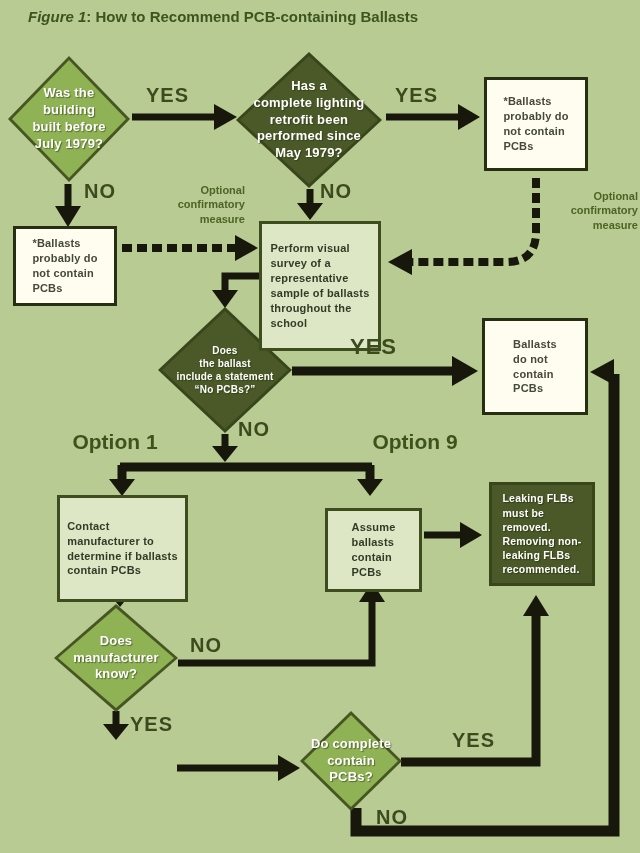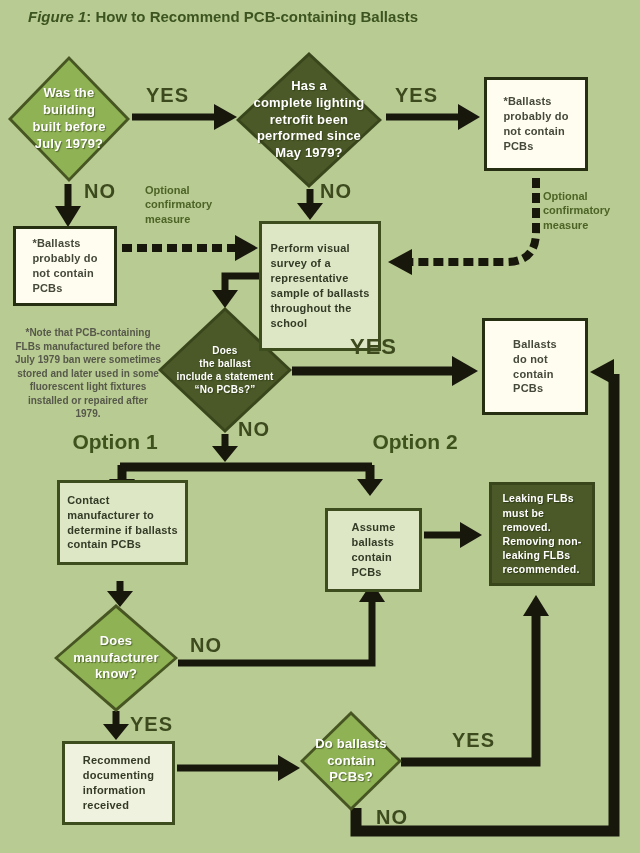--- a/index.html
+++ b/index.html
@@ -33,21 +33,21 @@
      font-weight:bold;font-size:11px;line-height:1.35;letter-spacing:0.2px;box-sizing:border-box;}
   .node-box.white{background:#fffdf0;border:3px solid #262f12;color:#45493a;}
   .node-box.pale{background:#dee7c5;border:3px solid #3e4d1d;color:#333a26;}
   .node-box.palewhite{background:#f0f2e0;border:3px solid #3e4d1d;color:#333a26;}
   .node-box.darkbox{background:#4a5927;border:3px solid #39451b;color:#ffffff;font-size:10.5px;
      text-shadow:1px 1px 1px rgba(30,38,10,0.6);}
 
   .edge-label{position:absolute;font-weight:bold;color:#3c4a1e;font-size:20px;letter-spacing:1px;}
   .edge-label.big{font-size:22px;}
   .opt-label{position:absolute;font-weight:bold;color:#4c6426;font-size:11px;line-height:1.3;
-     text-align:left;}
+     text-align:right;}
   .option-label{position:absolute;font-weight:bold;color:#3e521e;font-size:21px;text-align:center;}
   .note-text{position:absolute;font-weight:bold;color:#56584a;font-size:10px;line-height:1.35;
      text-align:center;}
 </style>
 </head>
 <body>
 
 <div id="stage">
 
   <svg class="connectors" width="640" height="853" viewBox="0 0 640 853">
@@ -141,21 +141,21 @@
     <div class="d-outer"></div>
     <div class="d-inner"></div>
     <div class="d-label preline">Does
 manufacturer
 know?</div>
   </div>
 
   <div class="diamond green" style="left:300px;top:711px;width:102px;height:100px">
     <div class="d-outer"></div>
     <div class="d-inner"></div>
-    <div class="d-label preline">Do ballasts
+    <div class="d-label preline">Do complete
 contain
 PCBs?</div>
   </div>
 
   <div class="node-box white preline" style="left:484px;top:77px;width:104px;height:94px">*Ballasts
 probably do
 not contain
 PCBs</div>
 
   <div class="node-box white preline" style="left:13px;top:226px;width:104px;height:80px">*Ballasts
@@ -168,62 +168,51 @@
 representative
 sample of ballasts
 throughout the
 school</div>
 
   <div class="node-box white preline" style="left:482px;top:318px;width:106px;height:97px">Ballasts
 do not
 contain
 PCBs</div>
 
-  <div class="node-box pale preline" style="left:57px;top:480px;width:131px;height:85px">Contact
+  <div class="node-box pale preline" style="left:57px;top:495px;width:131px;height:107px">Contact
 manufacturer to
 determine if ballasts
 contain PCBs</div>
 
   <div class="node-box pale preline" style="left:325px;top:508px;width:97px;height:84px">Assume
 ballasts
 contain
 PCBs</div>
 
   <div class="node-box darkbox preline" style="left:489px;top:482px;width:106px;height:104px">Leaking FLBs
 must be
 removed.
 Removing non-
 leaking FLBs
 recommended.</div>
 
-  <div class="node-box palewhite preline" style="left:62px;top:741px;width:113px;height:84px">Recommend
-documenting
-information
-received</div>
-
-  <div class="note-text preline" style="left:2px;top:326px;width:172px">*Note that PCB-containing
-FLBs manufactured before the
-July 1979 ban were sometimes
-stored and later used in some
-fluorescent light fixtures
-installed or repaired after
-1979.</div>
+
 
   <div class="edge-label" style="left:146px;top:84px">YES</div>
   <div class="edge-label" style="left:84px;top:180px">NO</div>
   <div class="edge-label" style="left:395px;top:84px">YES</div>
   <div class="edge-label" style="left:320px;top:180px">NO</div>
   <div class="opt-label preline" style="left:145px;top:183px;width:100px">Optional
 confirmatory
 measure</div>
   <div class="opt-label preline" style="left:543px;top:189px;width:95px">Optional
 confirmatory
 measure</div>
   <div class="edge-label big" style="left:350px;top:334px">YES</div>
   <div class="edge-label" style="left:238px;top:418px">NO</div>
   <div class="option-label" style="left:45px;top:430px;width:140px">Option 1</div>
-  <div class="option-label" style="left:345px;top:430px;width:140px">Option 2</div>
+  <div class="option-label" style="left:345px;top:430px;width:140px">Option 9</div>
   <div class="edge-label" style="left:190px;top:634px">NO</div>
   <div class="edge-label" style="left:130px;top:713px">YES</div>
   <div class="edge-label" style="left:452px;top:729px">YES</div>
   <div class="edge-label" style="left:376px;top:806px">NO</div>
 
 </div>
 
 </body></html>

